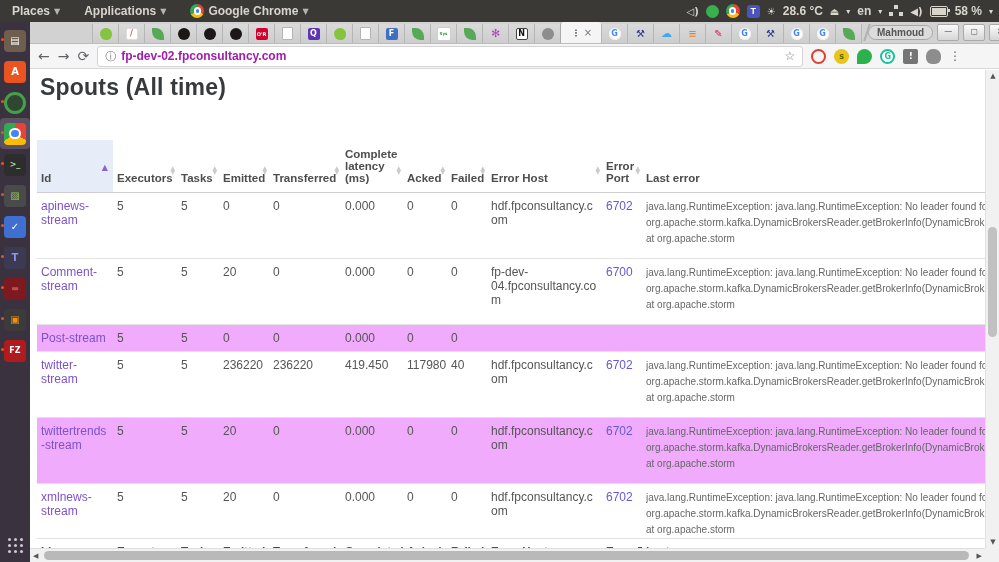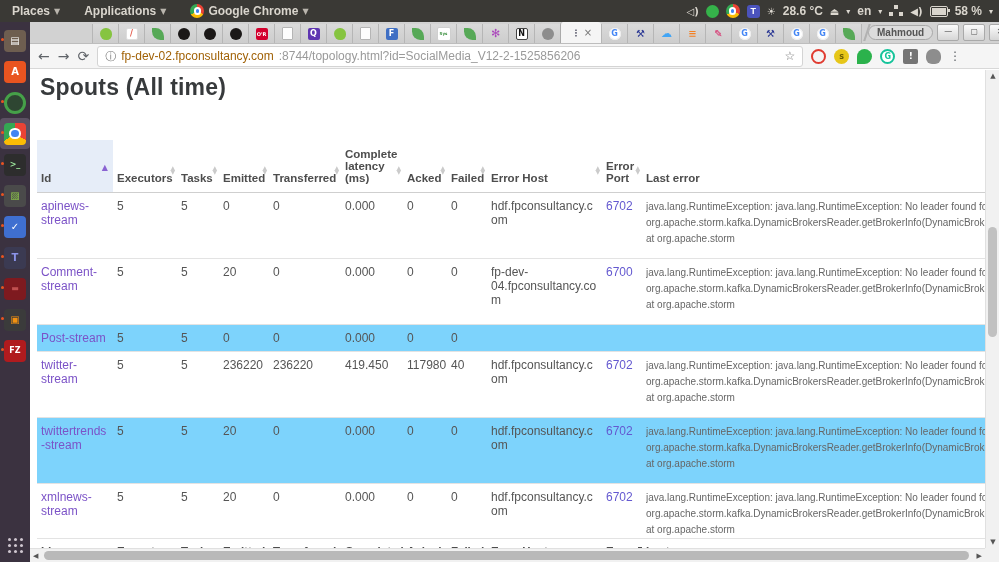--- a/index.html
+++ b/index.html
@@ -85,21 +85,21 @@
      border-radius:8px;padding:1px 8px;}
   .wbtn{width:20px;height:15px;background:linear-gradient(#fbfbfb,#d6d6d6);border:1px solid #a9a9a9;border-radius:2px;
      font-size:8px;line-height:14px;text-align:center;color:#555;}
 
   .toolbar{height:25px;background:#f5f5f5;display:flex;align-items:center;gap:8px;padding:0 8px;
            border-bottom:1px solid #d8d8d8;box-sizing:border-box;}
   .navbtn{color:#5f6368;font-size:14px;line-height:14px;}
   .urlbar{flex:1;height:19px;background:#fff;border:1px solid #d4d4d4;border-radius:3px;display:flex;
           align-items:center;gap:5px;padding:0 7px;font-size:12px;max-width:690px;}
   .urlbar .info{color:#777;font-size:11px;}
-  .url-host{color:#a16207;font-weight:normal;white-space:nowrap;}
+  .url-host{color:#a21caf;font-weight:bold;white-space:nowrap;}
   .url-path{color:#9a9a9a;white-space:nowrap;overflow:hidden;flex:1;}
   .star{margin-left:auto;color:#757575;font-size:12px;}
   .exts{display:flex;align-items:center;gap:8px;}
   .ext{width:15px;height:15px;border-radius:3px;display:flex;align-items:center;justify-content:center;
        font:bold 9px "DejaVu Sans",sans-serif;}
   .ext-o{border:2px solid #e03c31;border-radius:50%;width:11px;height:11px;color:transparent;}
   .ext-y{background:#e6c619;border-radius:50%;color:#6b5d00;font-size:8px;}
   .ext-hang{background:#2bb24c;border-radius:50% 50% 50% 0;}
   .ext-gram{background:#fff;border:2px solid #15c39a;border-radius:50%;width:11px;height:11px;color:#15c39a;font-size:8px;}
   .ext-bulb{background:#757575;color:#fff;border-radius:2px;font-size:9px;}
@@ -117,21 +117,21 @@
   .dt th{font-size:11.5px;font-weight:bold;color:#4d4d4d;text-align:left;vertical-align:bottom;
          padding:4px 3px 8px 4px;position:relative;height:40px;cursor:pointer;}
   .dt th.th-sorted{background:#e6edf8;}
   .sorts{position:absolute;right:2px;bottom:18px;line-height:4px;font-size:6px;color:#cacaca;
          font-family:"DejaVu Sans",sans-serif;text-align:center;}
   .sorts.asc1{color:#8a63d2;font-size:8px;line-height:8px;bottom:20px;right:5px;}
   .dt thead tr{border-bottom:1px solid #cfcfcf;}
   .dt td{font-size:12px;color:#555;vertical-align:top;padding:6px 3px 6px 4px;border-top:1px solid #e3e3e3;
          overflow:hidden;}
   .dt tbody tr:first-child td{border-top:none;}
-  .dt tr.stripe{background:#7dd3fc;}
+  .dt tr.stripe{background:#f0abfc;}
   a.plink{color:#7b52c7;text-decoration:none;cursor:pointer;text-align:center;}
   a.plink.port{color:#6459d0;}
   .c-id{word-wrap:break-word;}
   .c-host{font-size:11px;word-wrap:break-word;}
   .err-wrap{height:53px;}
   .err-wrap.empty{height:auto;}
   .err-line{font-size:10px;color:#666;line-height:16px;white-space:nowrap;overflow:hidden;}
 
   .footer-clip{position:absolute;left:7px;top:468px;height:12px;overflow:hidden;width:951px;border-top:1px solid #e3e3e3;}
   .footer-clip table{border-collapse:collapse;table-layout:fixed;width:951px;}
@@ -341,21 +341,20 @@
     </div>
   </div>
 
   <div class="toolbar">
     <span class="navbtn g">←</span>
     <span class="navbtn g">→</span>
     <span class="navbtn g">⟳</span>
     <div class="urlbar">
       <span class="info g">ⓘ</span>
       <span class="url-host">fp-dev-02.fpconsultancy.com</span>
-        <span class="url-path">:8744/topology.html?id=SocialMedia_V12-2-1525856206</span>
       <span class="star g">☆</span>
     </div>
     <div class="exts">
         <span class="ext ext-o"></span>
         <span class="ext ext-y">s</span>
         <span class="ext ext-hang"></span>
         <span class="ext ext-gram">G</span>
         <span class="ext ext-bulb">!</span>
         <span class="ext ext-foot"></span>
       </div>

